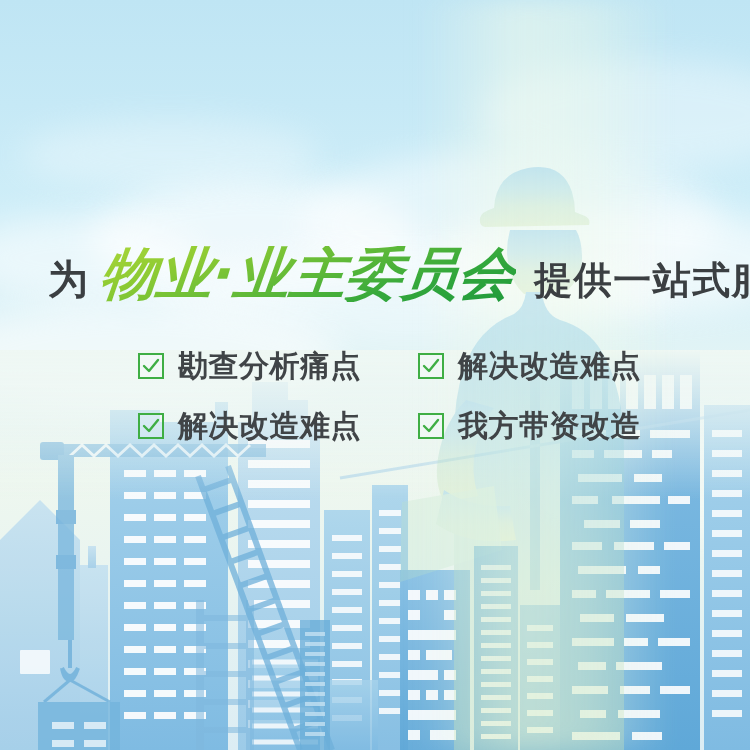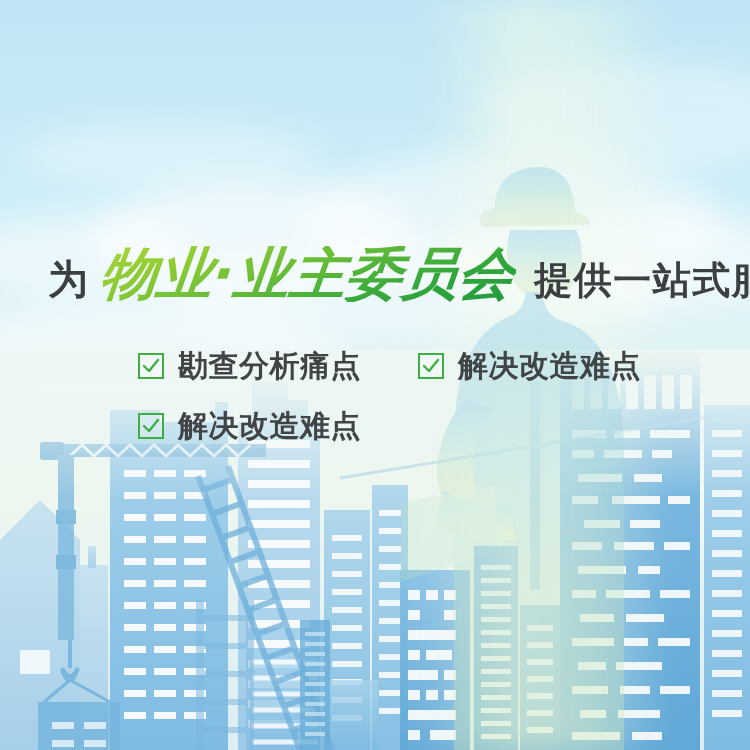--- a/index.html
+++ b/index.html
@@ -550,16 +550,24 @@
 
     <div class="feature">
       <span class="chk">
         <svg viewBox="0 0 18 16" xmlns="http://www.w3.org/2000/svg">
           <polyline points="2,8 7,13 16,2" fill="none" stroke="#3fae44" stroke-width="2.4" stroke-linecap="round" stroke-linejoin="round"></polyline>
         </svg>
       </span>
       <span class="feature-label">解决改造难点</span>
     </div>
 
+    <div class="feature">
+      <span class="chk">
+        <svg viewBox="0 0 18 16" xmlns="http://www.w3.org/2000/svg">
+          <polyline points="2,8 7,13 16,2" fill="none" stroke="#3fae44" stroke-width="2.4" stroke-linecap="round" stroke-linejoin="round"></polyline>
+        </svg>
+      </span>
+      <span class="feature-label">我方带资改造</span>
+    </div>
 
   </div>
 
 </div>
 
 </body></html>

